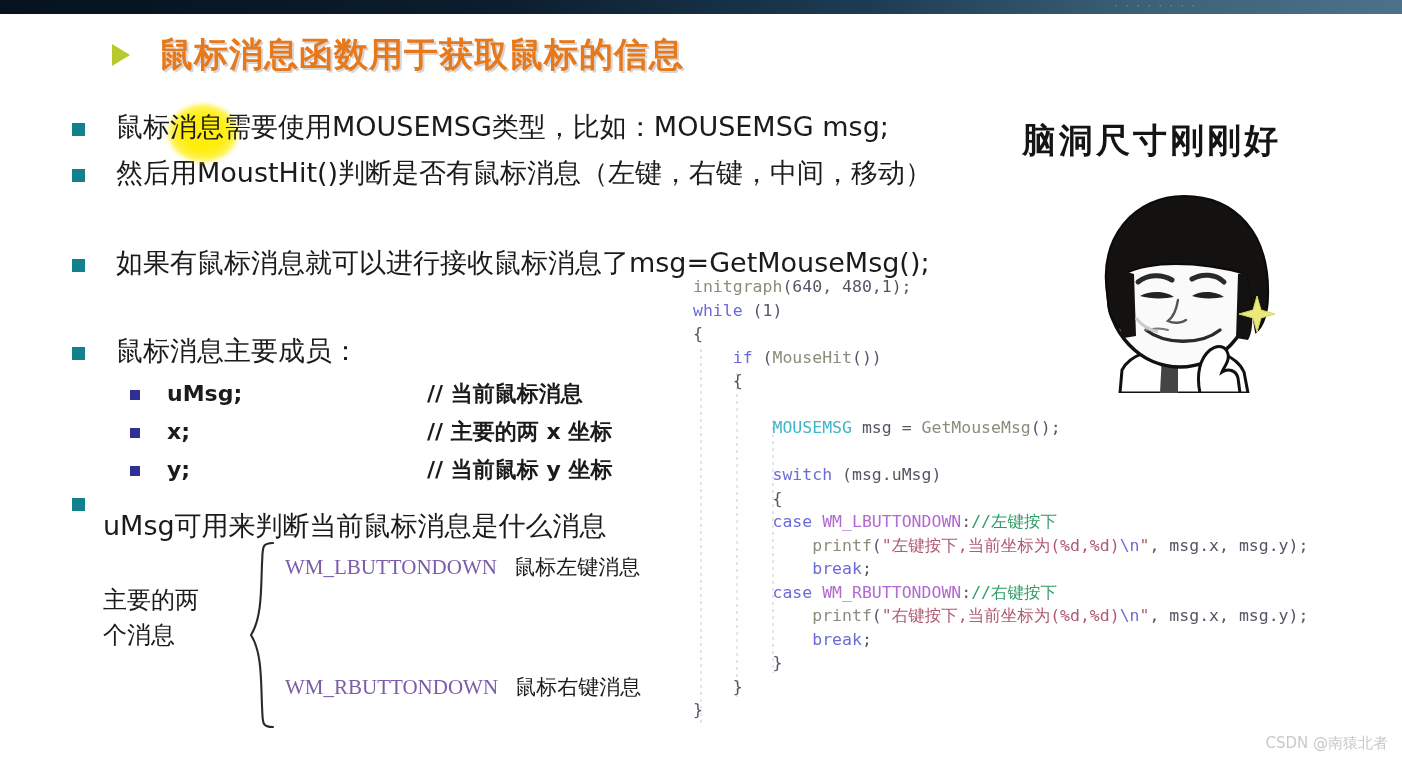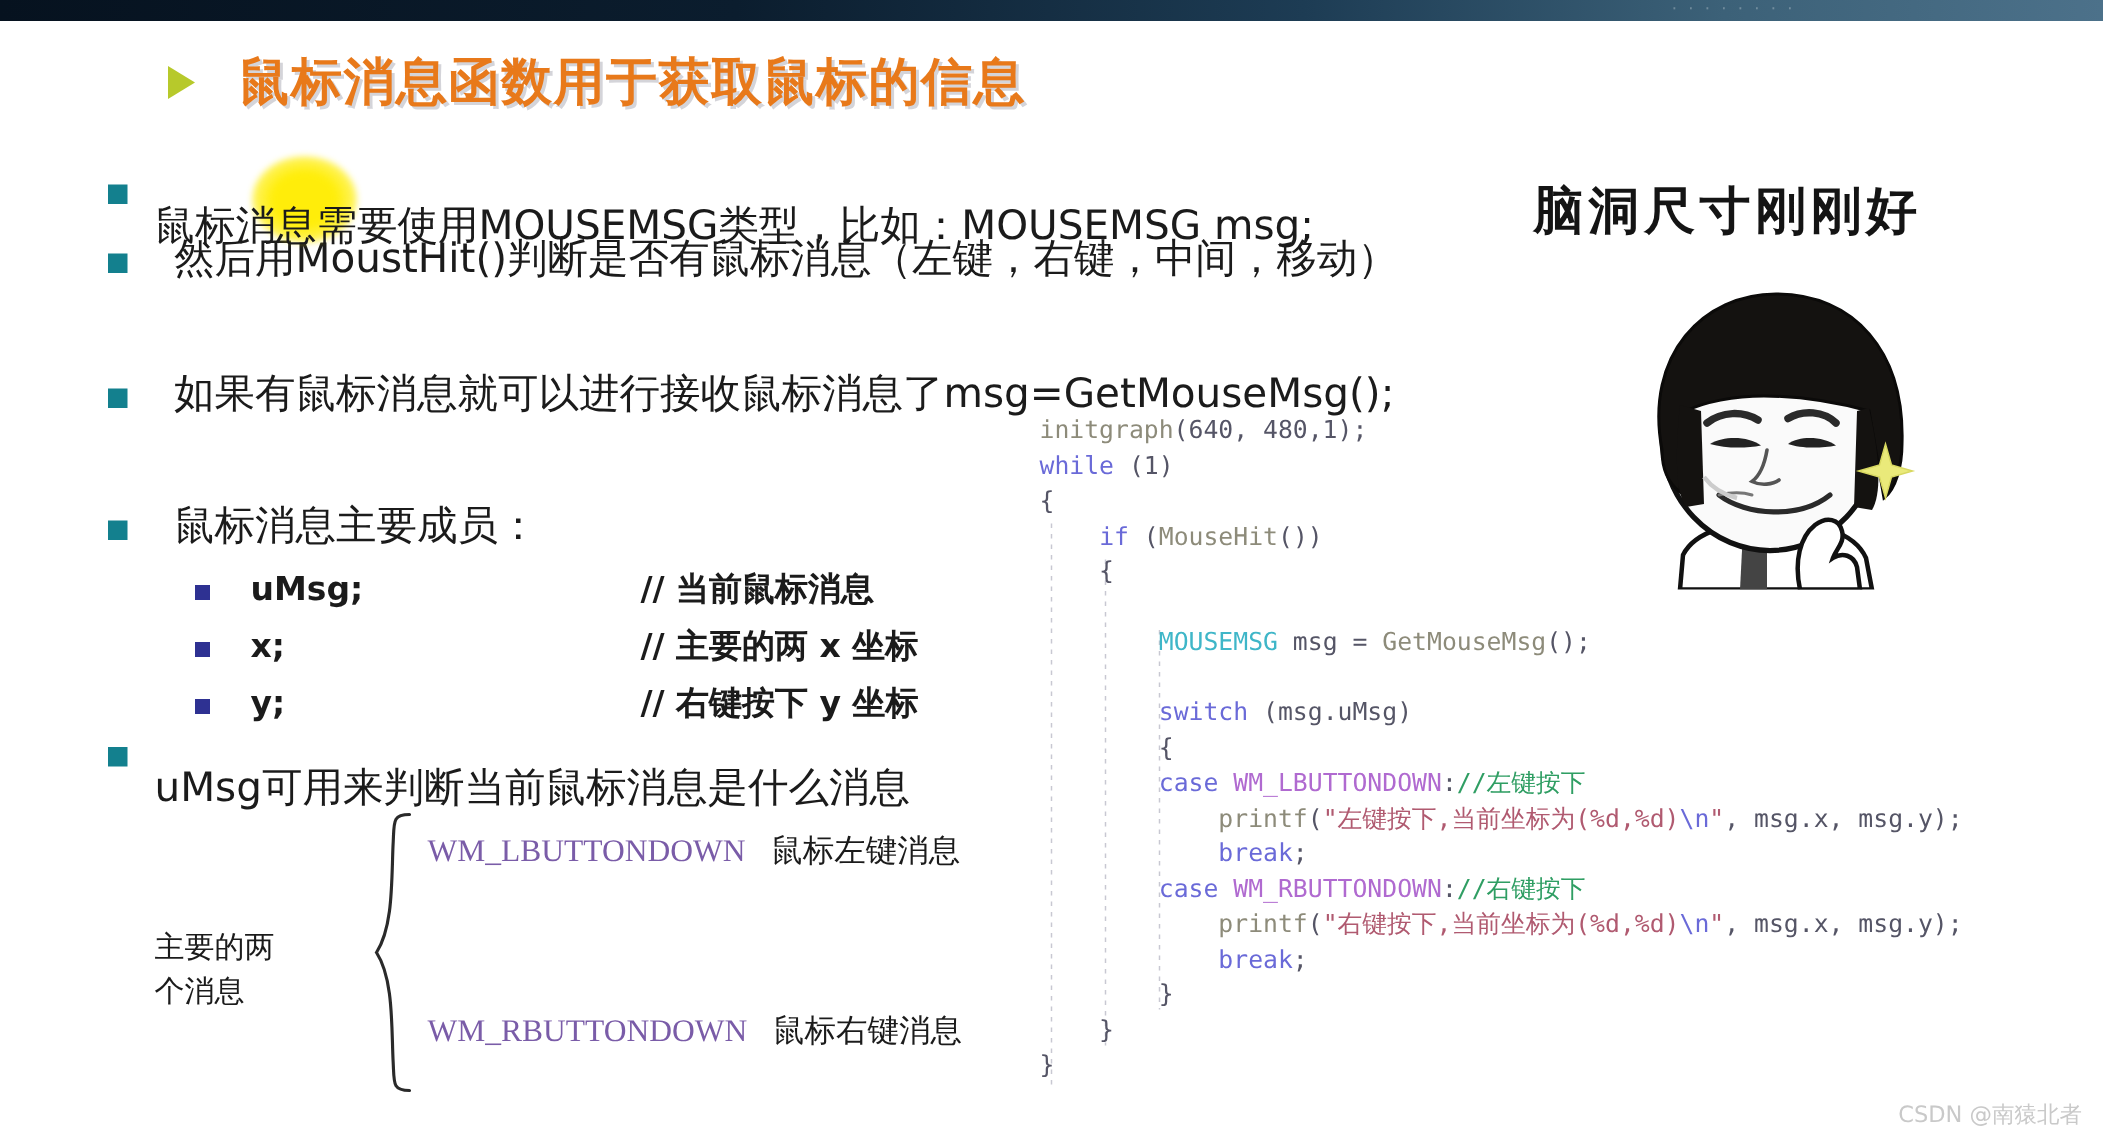--- a/index.html
+++ b/index.html
@@ -106,25 +106,24 @@
     z-index: 1;
   }
   .over-marker { position: relative; z-index: 2; }
 
   
   #brace-label {
     position: absolute;
     left: 103px;
     top: 583px;
     font-family: "DejaVu Sans", "Liberation Sans", sans-serif;
-    font-size: 20px;
+    font-size: 24px;
     color: #1b1b1b;
     line-height: 1.45;
     white-space: nowrap;
-    margin-top: 34px;
   }
   #brace-svg { position: absolute; left: 243px; top: 540px; }
   .msg-line {
     position: absolute;
     font-family: Liberation Serif, serif;
     font-size: 21px;
     white-space: nowrap;
   }
   .msg-const { color: #7a5ca8; }
   .msg-desc { color: #1b1b1b; }
@@ -185,21 +184,21 @@
     <div id="topbar-text">· · · · · · · ·</div>
   </div>
 
   <div id="title-row">
     <div id="title-tri"></div>
     <div id="title-text">鼠标消息函数用于获取鼠标的信息</div>
   </div>
 
   <div id="marker"></div>
 
-  <div class="bullet-row" style="left:72px; top:112px;flex-direction:column;">
+  <div class="bullet-row" style="left:72px; top:112px;">
     <div class="sq"></div>
     <div class="btxt"><span class="over-marker"><span>鼠标</span><span>消息</span><span>需要使用MOUSEMSG类型，比如：MOUSEMSG msg;</span></span></div>
   </div>
 
   <div class="bullet-row" style="left:72px; top:158px;">
     <div class="sq"></div>
     <div class="btxt">然后用MoustHit()判断是否有鼠标消息（左键，右键，中间，移动）</div>
   </div>
 
   <div class="bullet-row" style="left:72px; top:248px;">
@@ -218,21 +217,21 @@
     <div class="btxt sub" style="margin-left:0;">// 当前鼠标消息</div>
   </div>
   <div class="bullet-row" style="left:130px; top:420px;">
     <div class="sq sub"></div>
     <div class="btxt sub" style="width:260px;">x;</div>
     <div class="btxt sub" style="margin-left:0;">// 主要的两 x 坐标</div>
   </div>
   <div class="bullet-row" style="left:130px; top:458px;">
     <div class="sq sub"></div>
     <div class="btxt sub" style="width:260px;">y;</div>
-    <div class="btxt sub" style="margin-left:0;">// 右键按下 y 坐标</div>
+    <div class="btxt sub" style="margin-left:0;">// 当前鼠标 y 坐标</div>
   </div>
 
   <div class="bullet-row" style="left:72px; top:487px;flex-direction:column;">
     <div class="sq"></div>
     <div class="btxt">uMsg可用来判断当前鼠标消息是什么消息</div>
   </div>
 
   <div id="brace-label">
     <div>主要的两</div>
     <div>个消息</div>

